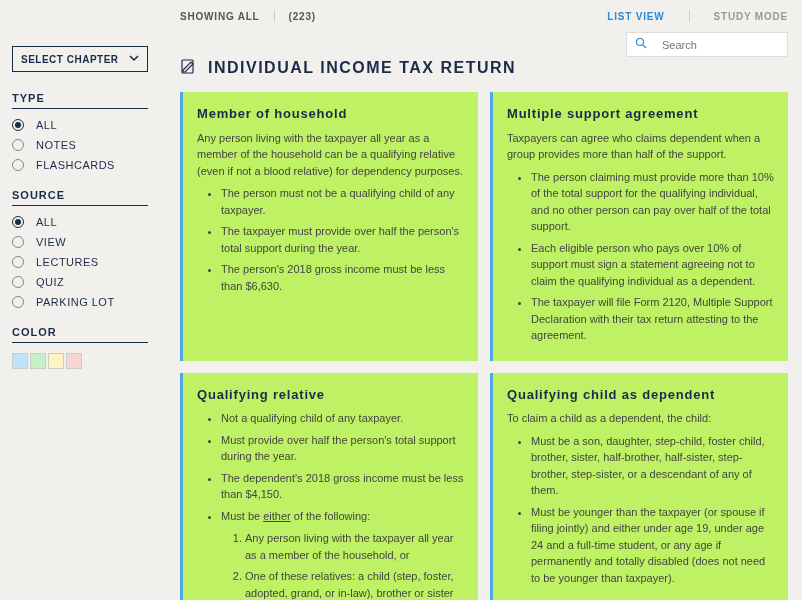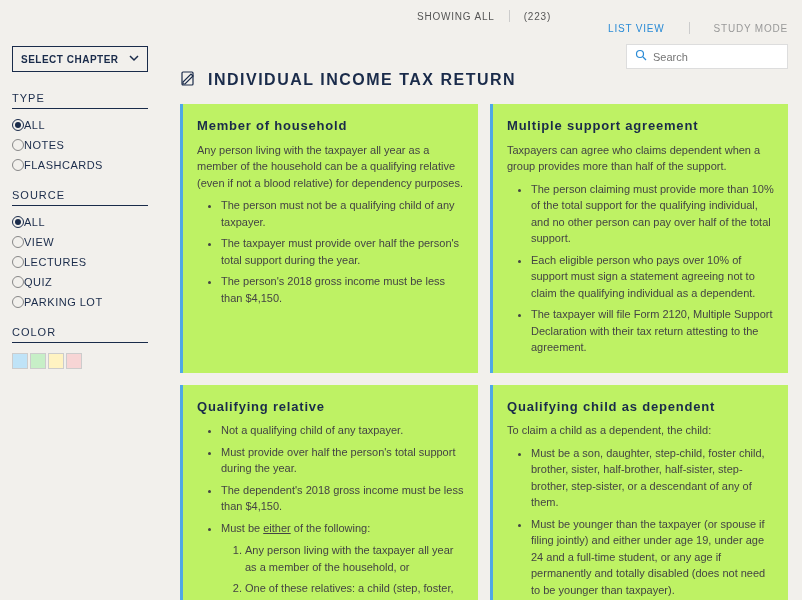--- a/index.html
+++ b/index.html
@@ -28,31 +28,31 @@
     font-size: 10px;
     font-weight: 700;
     letter-spacing: 0.5px;
     cursor: pointer;
     margin-bottom: 20px;
     background: #fff0;
     margin-top: 36px;
   }
   .section-title {
     font-size: 11px;
-    font-weight: 400;
+    font-weight: 700;
     letter-spacing: 1px;
     color: #1a2b4a;
     border-bottom: 1px solid #1a2b4a;
     padding-bottom: 4px;
     margin-bottom: 10px;
     margin-top: 18px;
   }
   .radio-row {
     display: flex;
-    gap: 0;
+    gap: 12px;
     margin-bottom: 8px;
     cursor: pointer;
     font-size: 11px;
     letter-spacing: 0.5px;
     color: #1a2b4a;
   }
   .radio {
     width: 12px; height: 12px;
     border: 1px solid #888;
     border-radius: 50%;
@@ -77,38 +77,37 @@
     flex: 1;
     padding: 10px 14px 0 20px;
     overflow: hidden;
     position: relative;
   }
   .topbar {
     display: flex;
     align-items: center;
     font-size: 10px;
     letter-spacing: 0.8px;
-    font-weight: 400;
+    font-weight: 700;
     color: #555;
-    flex-direction: column;
   }
   .topbar .left { display: flex; align-items: center; gap: 14px; }
   .topbar .divider { width: 1px; height: 12px; background: #ccc; }
   .topbar .right { margin-left: auto; display: flex; align-items: center; gap: 24px; }
   .listview { color: #2a8bd6; }
   .studymode { color: #999; }
   .search-wrap { margin-top: 10px; display: flex; justify-content: flex-end; }
   .search {
     width: 162px;
     border: 1px solid #ddd;
     background: #fff;
     padding: 4px 8px;
     display: flex;
     align-items: center;
-    gap: 6px;
+    gap: 15px;
   }
   .search input {
     border: none;
     outline: none;
     font-size: 11px;
     width: 100%;
     color: #555;
   }
   .search svg { flex-shrink: 0; }
   .page-title {
@@ -248,21 +247,21 @@
     </div>
 
     <div class="cards">
 
       <div class="card">
         <h2>Member of household</h2>
         <p>Any person living with the taxpayer all year as a member of the household can be a qualifying relative (even if not a blood relative) for dependency purposes.</p>
         <ul>
           <li>The person must not be a qualifying child of any taxpayer.</li>
           <li>The taxpayer must provide over half the person's total support during the year.</li>
-          <li>The person's 2018 gross income must be less than $4,150.</li>
+          <li>The person's 2018 gross income must be less than $6,630.</li>
         </ul>
       </div>
 
       <div class="card">
         <h2>Multiple support agreement</h2>
         <p>Taxpayers can agree who claims dependent when a group provides more than half of the support.</p>
         <ul>
           <li>The person claiming must provide more than 10% of the total support for the qualifying individual, and no other person can pay over half of the total support.</li>
           <li>Each eligible person who pays over 10% of support must sign a statement agreeing not to claim the qualifying individual as a dependent.</li>
           <li>The taxpayer will file Form 2120, Multiple Support Declaration with their tax return attesting to the agreement.</li>

